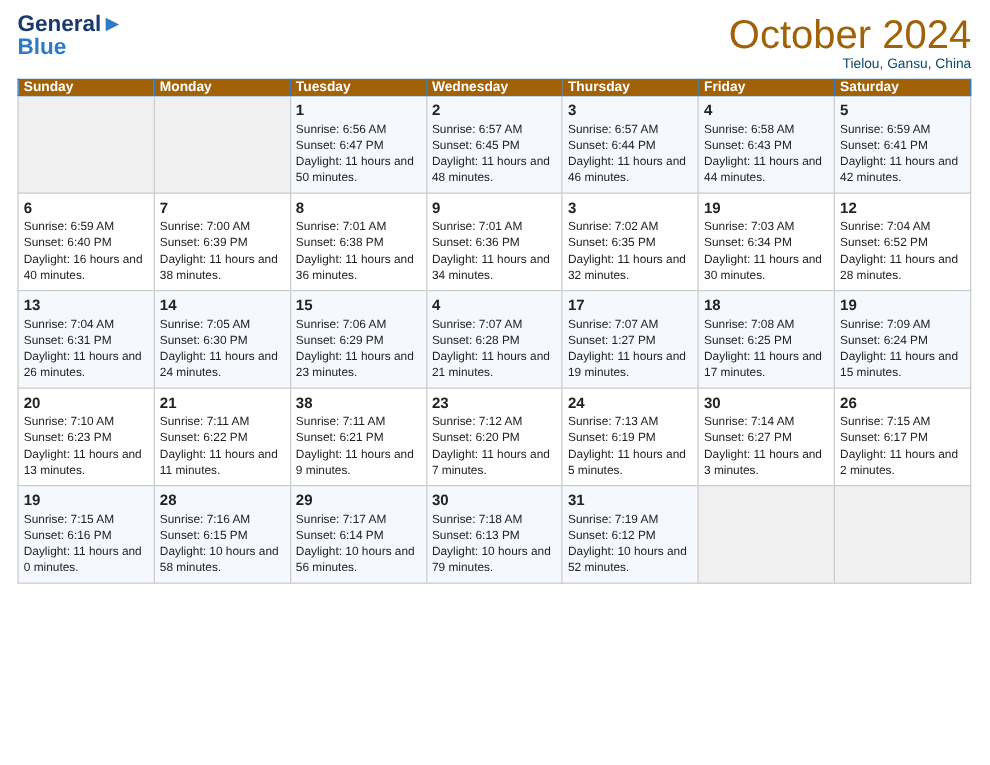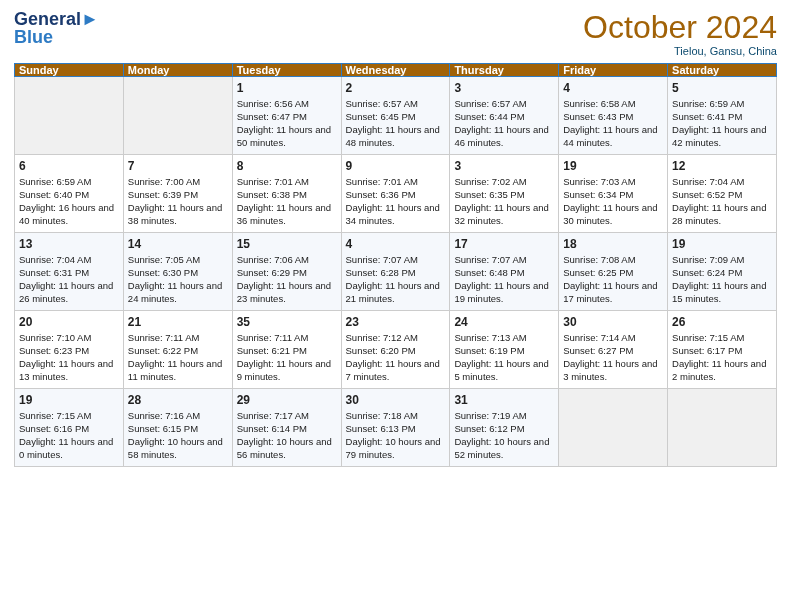--- a/index.html
+++ b/index.html
@@ -214,21 +214,21 @@
           </td>
           <td>
             <span class="day-num">4</span>
             <div>Sunrise: 7:07 AM</div>
             <div>Sunset: 6:28 PM</div>
             <div>Daylight: 11 hours and 21 minutes.</div>
           </td>
           <td>
             <span class="day-num">17</span>
             <div>Sunrise: 7:07 AM</div>
-            <div>Sunset: 6:48 PM</div>
+            <div>Sunset: 1:27 PM</div>
             <div>Daylight: 11 hours and 19 minutes.</div>
           </td>
           <td>
             <span class="day-num">18</span>
             <div>Sunrise: 7:08 AM</div>
             <div>Sunset: 6:25 PM</div>
             <div>Daylight: 11 hours and 17 minutes.</div>
           </td>
           <td>
             <span class="day-num">19</span>
@@ -244,21 +244,21 @@
             <div>Sunset: 6:23 PM</div>
             <div>Daylight: 11 hours and 13 minutes.</div>
           </td>
           <td>
             <span class="day-num">21</span>
             <div>Sunrise: 7:11 AM</div>
             <div>Sunset: 6:22 PM</div>
             <div>Daylight: 11 hours and 11 minutes.</div>
           </td>
           <td>
-            <span class="day-num">35</span>
+            <span class="day-num">38</span>
             <div>Sunrise: 7:11 AM</div>
             <div>Sunset: 6:21 PM</div>
             <div>Daylight: 11 hours and 9 minutes.</div>
           </td>
           <td>
             <span class="day-num">23</span>
             <div>Sunrise: 7:12 AM</div>
             <div>Sunset: 6:20 PM</div>
             <div>Daylight: 11 hours and 7 minutes.</div>
           </td>

